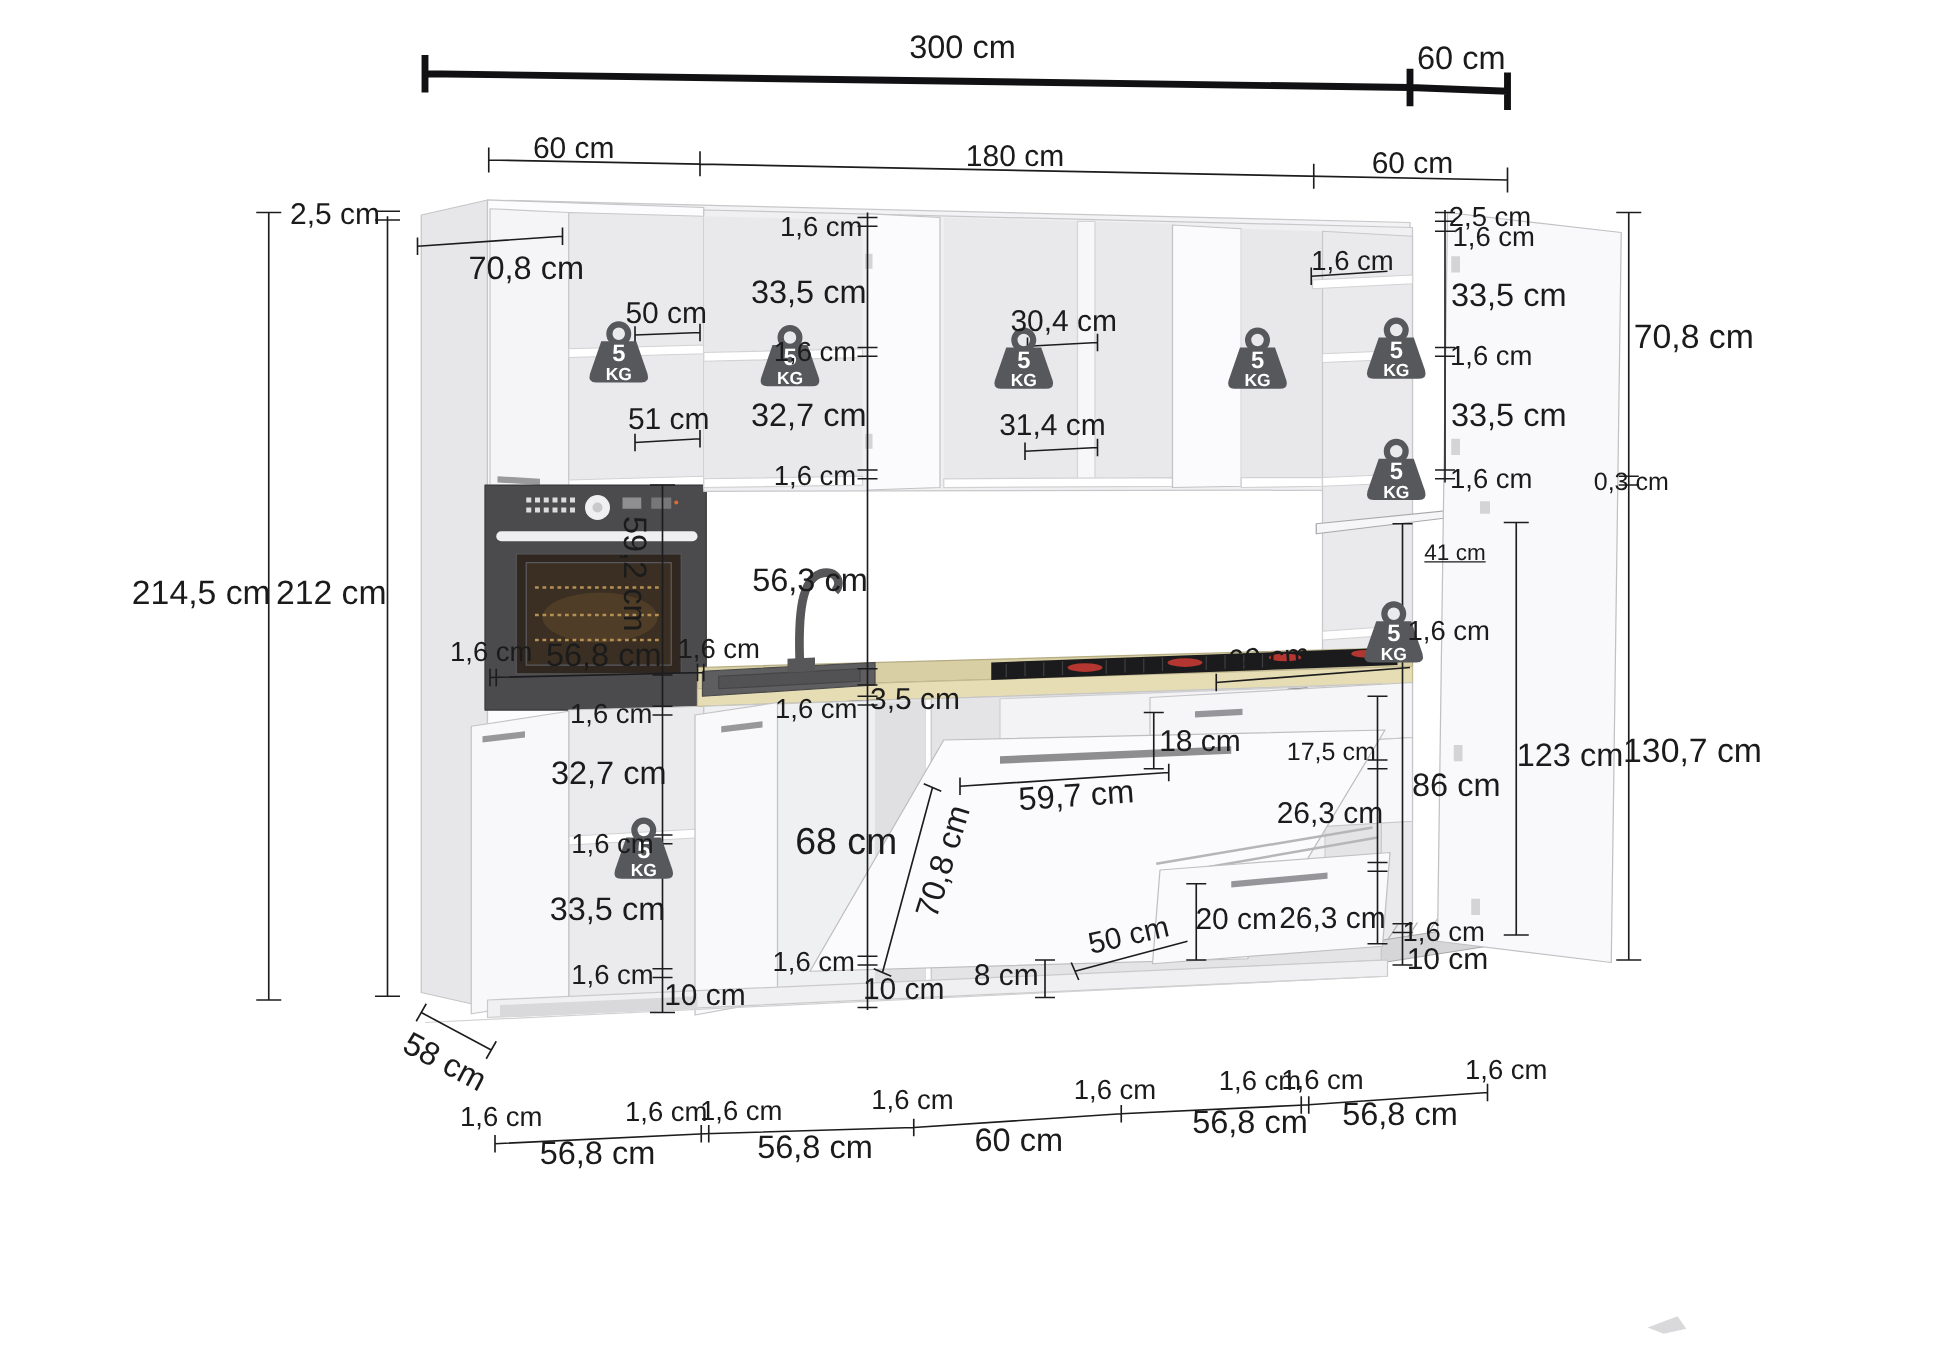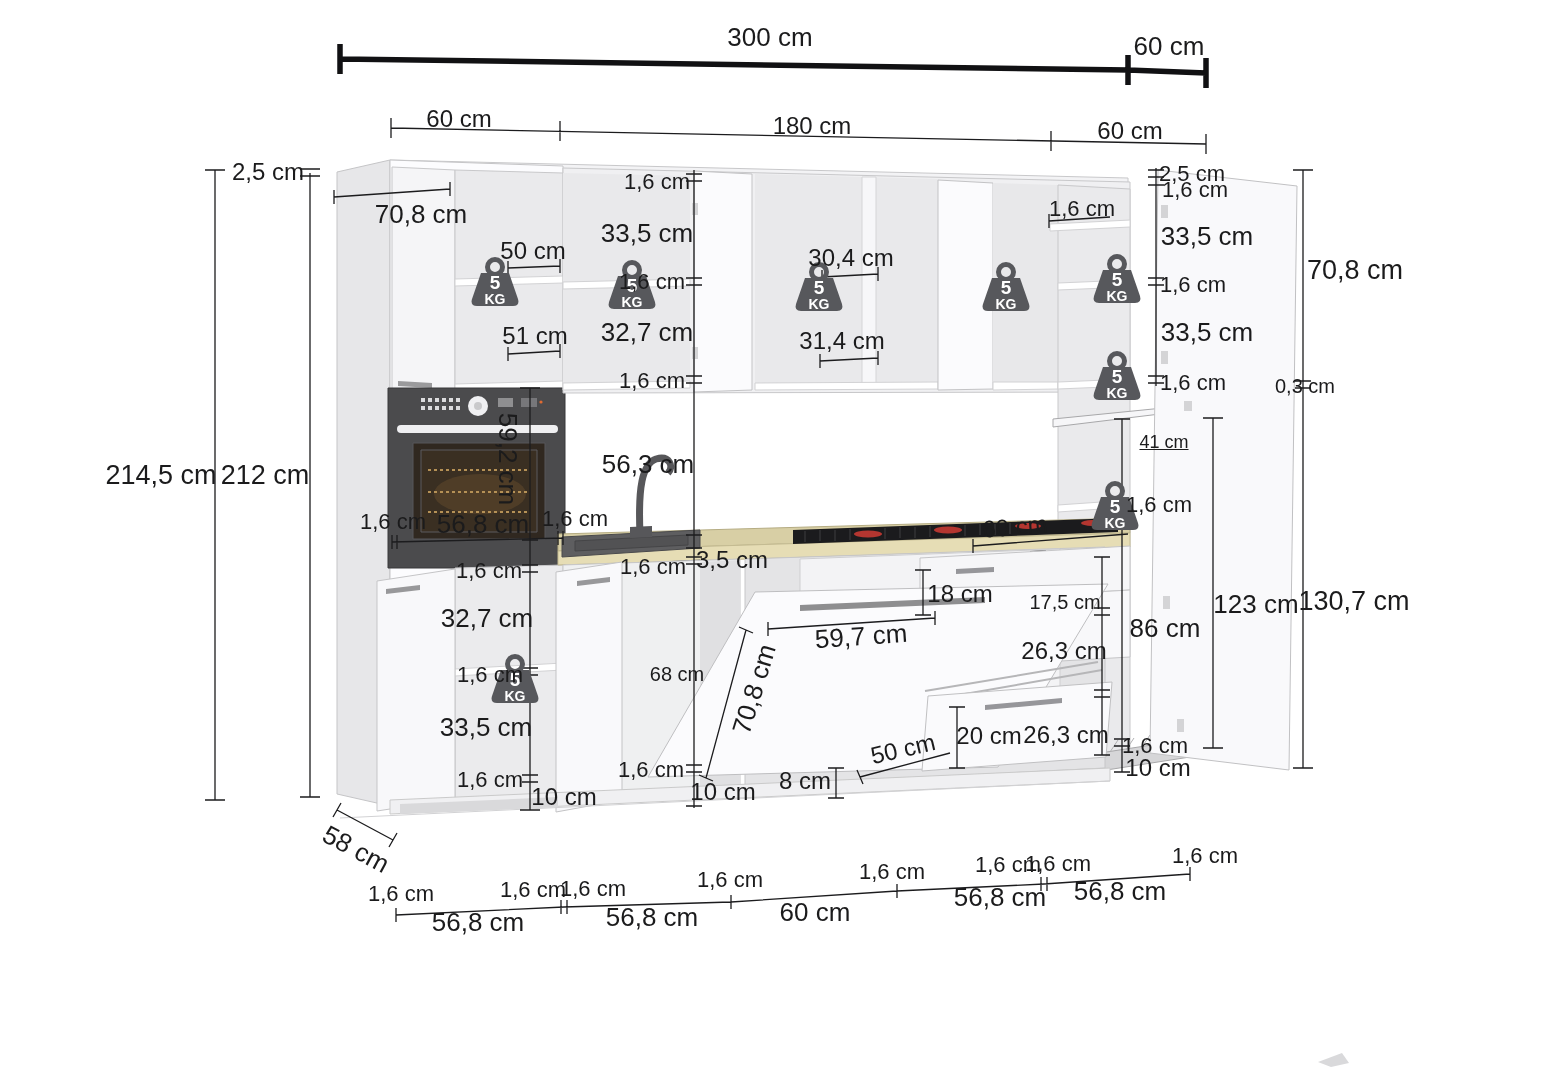--- a/index.html
+++ b/index.html
@@ -275,21 +275,21 @@
       <div class="dim" style="left: 653px; top: 567px; font-size: 22px; transform: translate(-50%, -50%) rotate(0deg);">1,6 cm</div>
       <div class="dim" style="left: 732px; top: 560px; font-size: 24px; transform: translate(-50%, -50%) rotate(0deg);">3,5 cm</div>
       <div class="dim" style="left: 1015px; top: 527px; font-size: 24px; transform: translate(-50%, -50%) rotate(-5deg);">60 cm</div>
       <div class="dim" style="left: 489px; top: 571px; font-size: 22px; transform: translate(-50%, -50%) rotate(0deg);">1,6 cm</div>
       <div class="dim" style="left: 487px; top: 618px; font-size: 26px; transform: translate(-50%, -50%) rotate(0deg);">32,7 cm</div>
       <div class="dim" style="left: 490px; top: 675px; font-size: 22px; transform: translate(-50%, -50%) rotate(0deg);">1,6 cm</div>
       <div class="dim" style="left: 486px; top: 727px; font-size: 26px; transform: translate(-50%, -50%) rotate(0deg);">33,5 cm</div>
       <div class="dim" style="left: 490px; top: 780px; font-size: 22px; transform: translate(-50%, -50%) rotate(0deg);">1,6 cm</div>
       <div class="dim" style="left: 564px; top: 797px; font-size: 24px; transform: translate(-50%, -50%) rotate(0deg);">10 cm</div>
       <div class="dim" style="left: 356px; top: 849px; font-size: 26px; transform: translate(-50%, -50%) rotate(28deg);">58 cm</div>
-      <div class="dim" style="left: 657px; top: 674px; font-size: 20px; transform: translate(-50%, -50%) rotate(0deg); padding-left: 40px;">68 cm</div>
+      <div class="dim" style="left: 657px; top: 674px; font-size: 30px; transform: translate(-50%, -50%) rotate(0deg); padding-left: 40px;">68 cm</div>
       <div class="dim" style="left: 651px; top: 770px; font-size: 22px; transform: translate(-50%, -50%) rotate(0deg);">1,6 cm</div>
       <div class="dim" style="left: 723px; top: 792px; font-size: 24px; transform: translate(-50%, -50%) rotate(0deg);">10 cm</div>
       <div class="dim" style="left: 754px; top: 689px; font-size: 26px; transform: translate(-50%, -50%) rotate(-73deg);">70,8 cm</div>
       <div class="dim" style="left: 861px; top: 636px; font-size: 26px; transform: translate(-50%, -50%) rotate(-4deg);">59,7 cm</div>
       <div class="dim" style="left: 960px; top: 594px; font-size: 24px; transform: translate(-50%, -50%) rotate(0deg);">18 cm</div>
       <div class="dim" style="left: 805px; top: 781px; font-size: 24px; transform: translate(-50%, -50%) rotate(0deg);">8 cm</div>
       <div class="dim" style="left: 903px; top: 749px; font-size: 24px; transform: translate(-50%, -50%) rotate(-13deg);">50 cm</div>
       <div class="dim" style="left: 1065px; top: 576px; font-size: 20px; transform: translate(-50%, -50%) rotate(0deg); margin-top: 26px;">17,5 cm</div>
       <div class="dim" style="left: 1064px; top: 651px; font-size: 24px; transform: translate(-50%, -50%) rotate(0deg);">26,3 cm</div>
       <div class="dim" style="left: 989px; top: 736px; font-size: 24px; transform: translate(-50%, -50%) rotate(0deg); text-align: right;">20 cm</div>

